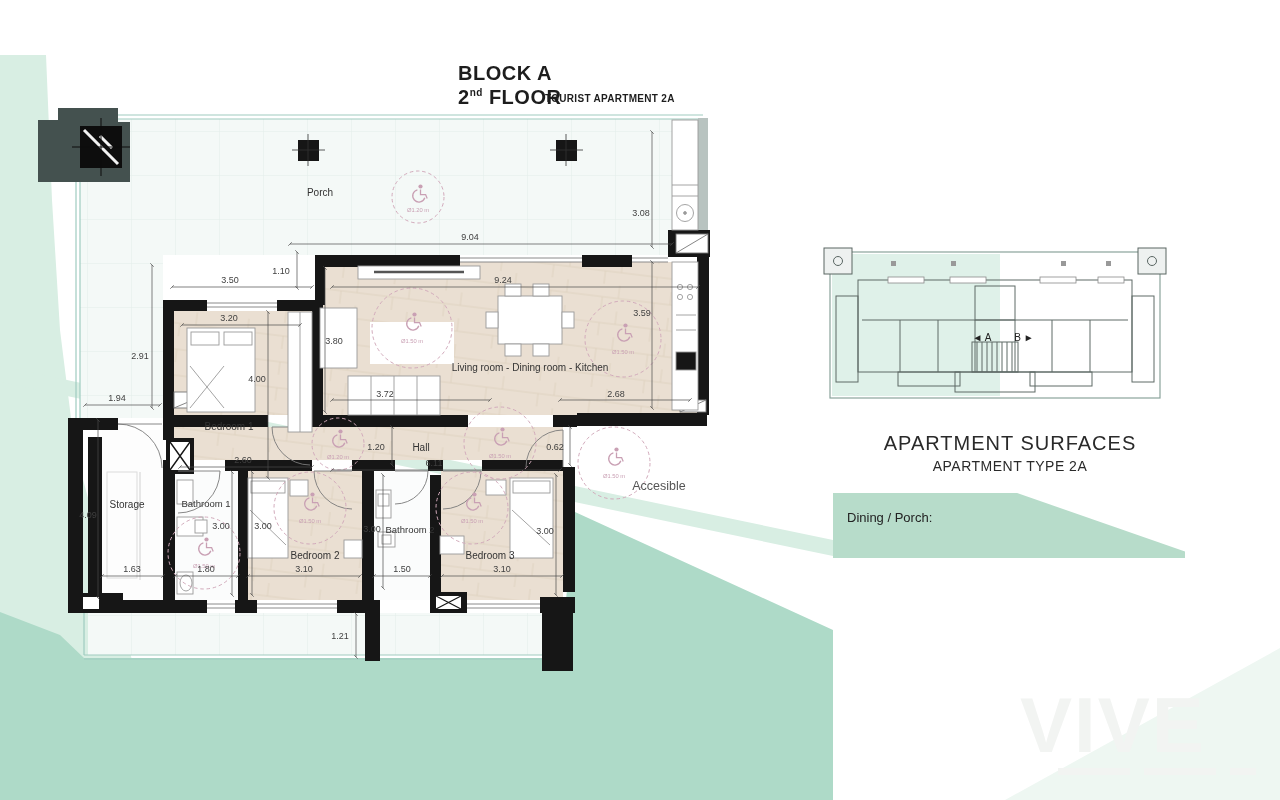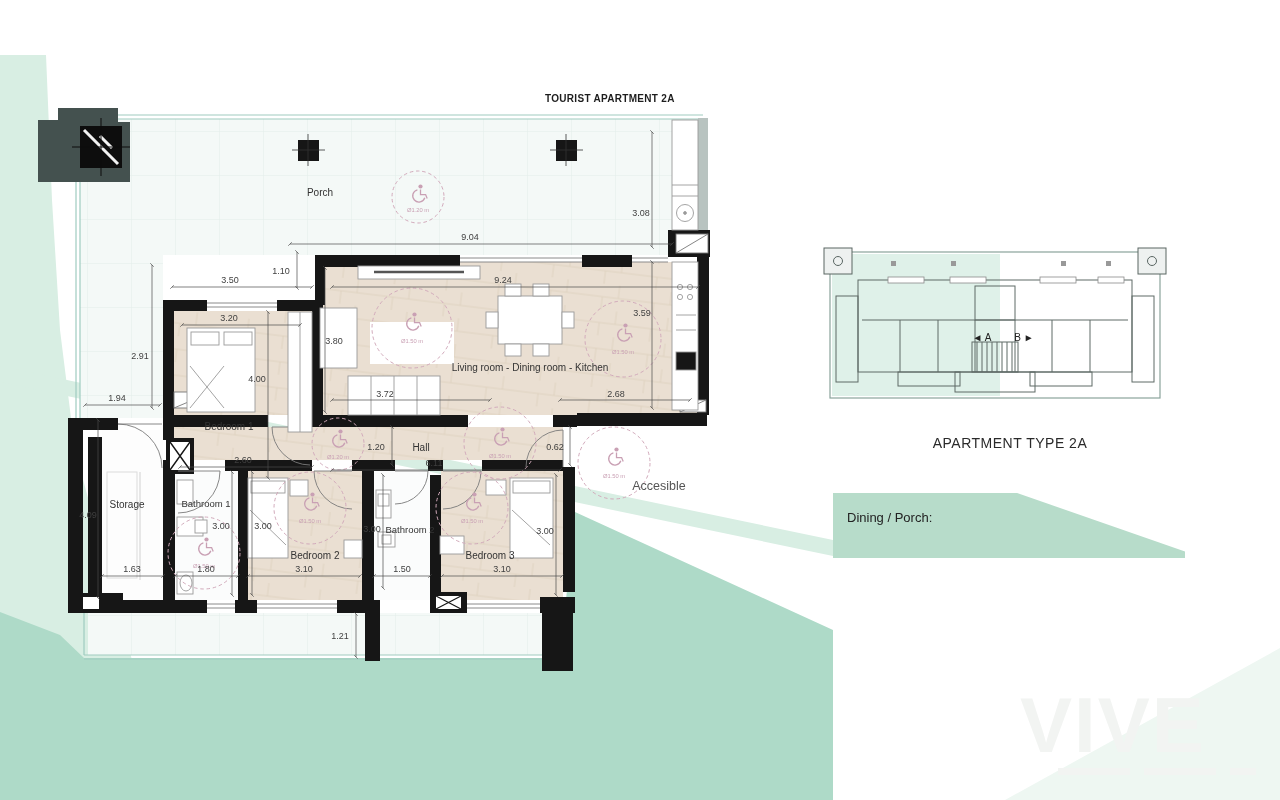--- a/index.html
+++ b/index.html
@@ -372,23 +372,28 @@
       <rect x="891" y="261" width="5" height="5"></rect>
       <rect x="951" y="261" width="5" height="5"></rect>
       <rect x="1061" y="261" width="5" height="5"></rect>
       <rect x="1106" y="261" width="5" height="5"></rect>
     </g>
     <text class="mini" x="982" y="341">◄ A</text>
     <text class="mini" x="1024" y="341">B ►</text>
   </g>
 </svg>
 
+  <div class="header">
+    <div class="l1">BLOCK A</div>
+    <div class="l2"><span>2</span><sup>nd</sup><span> FLOOR</span></div>
+  </div>
   <div class="apt-title">TOURIST APARTMENT 2A</div>
 
   <div class="surf">
+    <div class="t1">APARTMENT SURFACES</div>
     <div class="t2">APARTMENT TYPE 2A</div>
   </div>
   <div class="panel">
     <div class="row">
       <span>Dining / Porch:</span>
       <span>70.40 m²</span>
     </div>
   </div>
 
   <div class="wm">VIVE</div>

